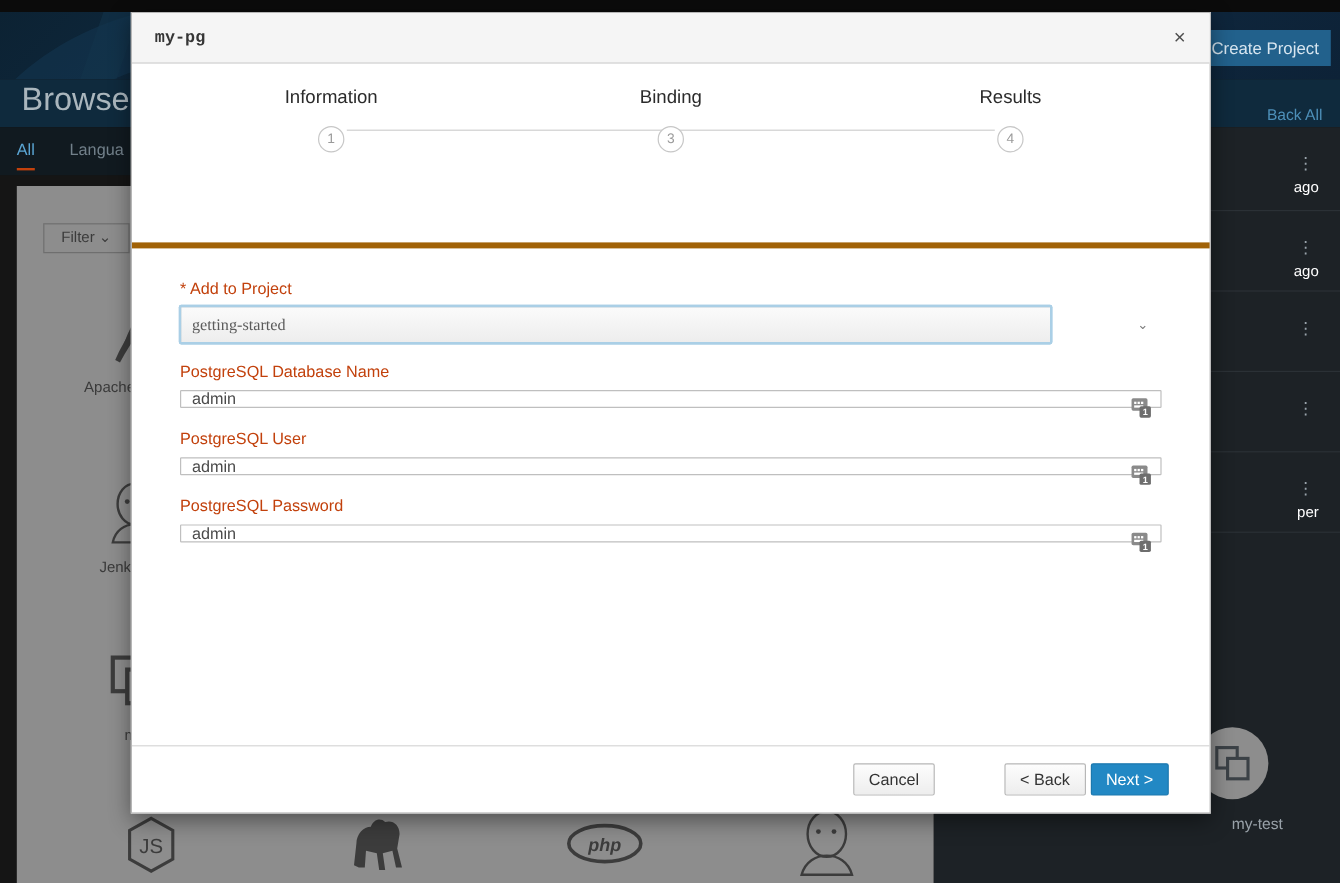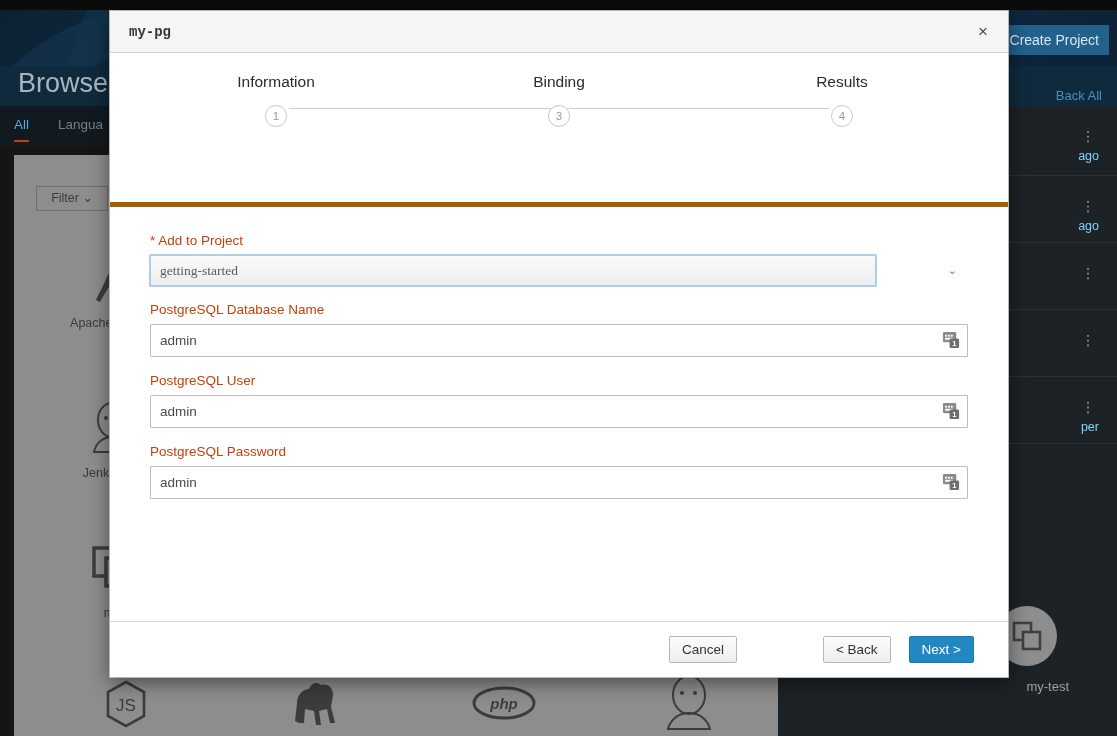--- a/index.html
+++ b/index.html
@@ -76,21 +76,21 @@
   
   .bg-rail {
     position: absolute; right: 0; top: 106px; width: 339px; height: 630px;
     background: #1d2226;
   }
   .rail-row {
     position: absolute; right: 0; width: 339px;
     border-bottom: 1px solid #2b3136;
   }
   .rail-kebab { position: absolute; right: 22px; color: #9aa4ab; font-size: 14px; letter-spacing: 0; }
-  .rail-ago { position: absolute; right: 18px; color: #7dd3fc; font-size: 12.5px; margin-left: 17px; }
+  .rail-ago { position: absolute; right: 18px; color: #ffffff; font-size: 12.5px; margin-left: 17px; }
   .rail-avatar {
     position: absolute; right: 60px; bottom: 70px;
     width: 60px; height: 60px; border-radius: 50%;
     background: #8d8d8d; display: flex; align-items: center; justify-content: center;
   }
   .rail-projname { position: absolute; right: 48px; bottom: 42px; color: #98a1a8; font-size: 13px; }
 
   
   .backdrop { position: absolute; inset: 0; background: rgba(0,0,0,0.0); }
 
@@ -161,35 +161,35 @@
     -webkit-appearance: none; appearance: none;
     border-radius: 1px;
   }
   .select-caret {
     position: absolute; right: 11px; top: 9px;
     pointer-events: none; color: #7b7b7b; font-size: 11px;
   }
 
   .input-wrap { position: relative; width: 818px; }
   input.field {
-    width: 818px; height: 33px;
+    width: 818px; height: 15px;
     font-family: "Liberation Sans", sans-serif; font-size: 13.5px;
     color: #4a4a4a; padding: 0 34px 0 9px;
     background: #fff; border: 1px solid #bfbfbf; border-radius: 1px;
   }
   .pwmgr-icon {
     position: absolute; right: 7px; top: 6px;
     width: 19px; height: 19px; pointer-events: auto;
   }
 
   
   .modal-footer {
     flex: 0 0 56px; border-top: 1px solid #d6d6d6;
     display: flex; align-items: center; justify-content: flex-end;
-    gap: 18px; padding: 0 34px;
+    gap: 4px; padding: 0 34px;
   }
   .btn {
     font-family: "Liberation Sans", sans-serif; font-size: 13.5px;
     height: 27px; padding: 0 12px; border-radius: 2px; cursor: pointer;
     border: 1px solid #b7b7b7;
     background: linear-gradient(#fdfdfd, #ededed);
     color: #333;
   }
   .btn.primary {
     background: #2288c4; border-color: #1c78ae; color: #fff;

